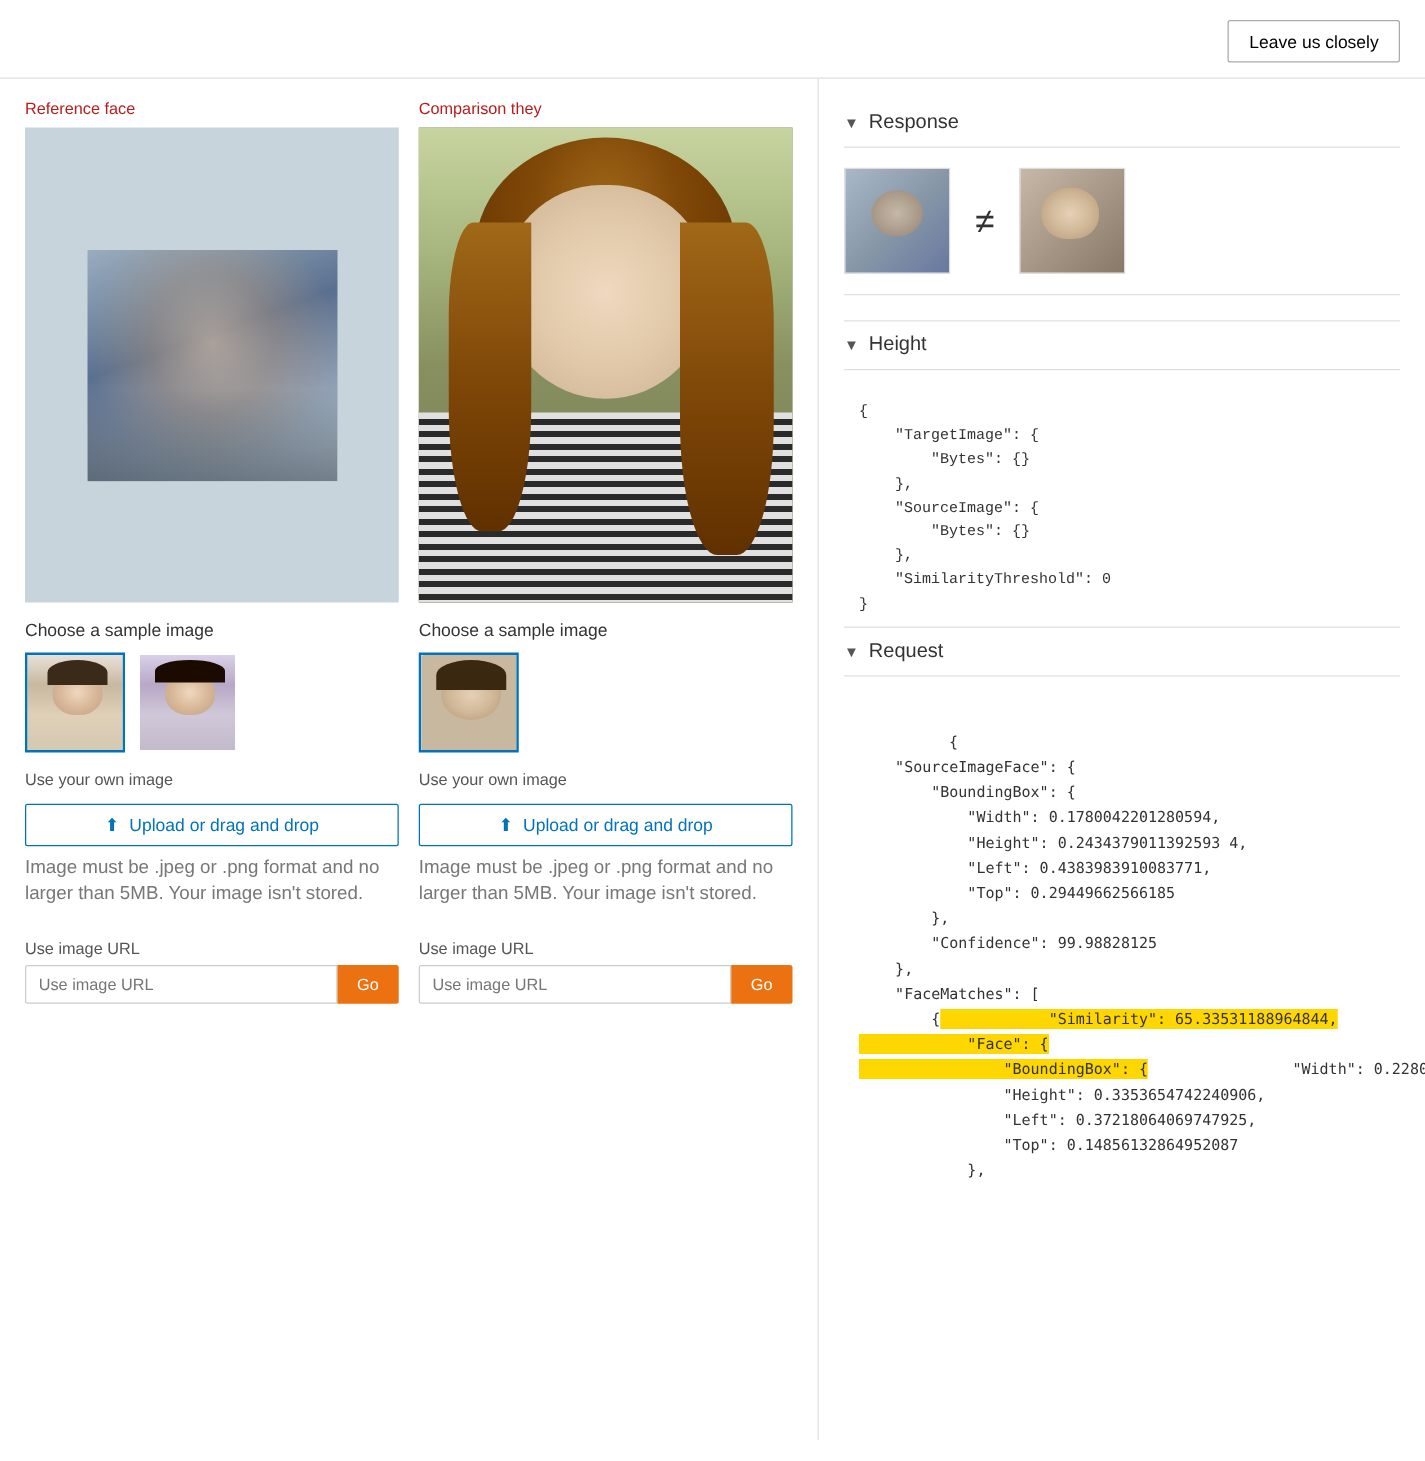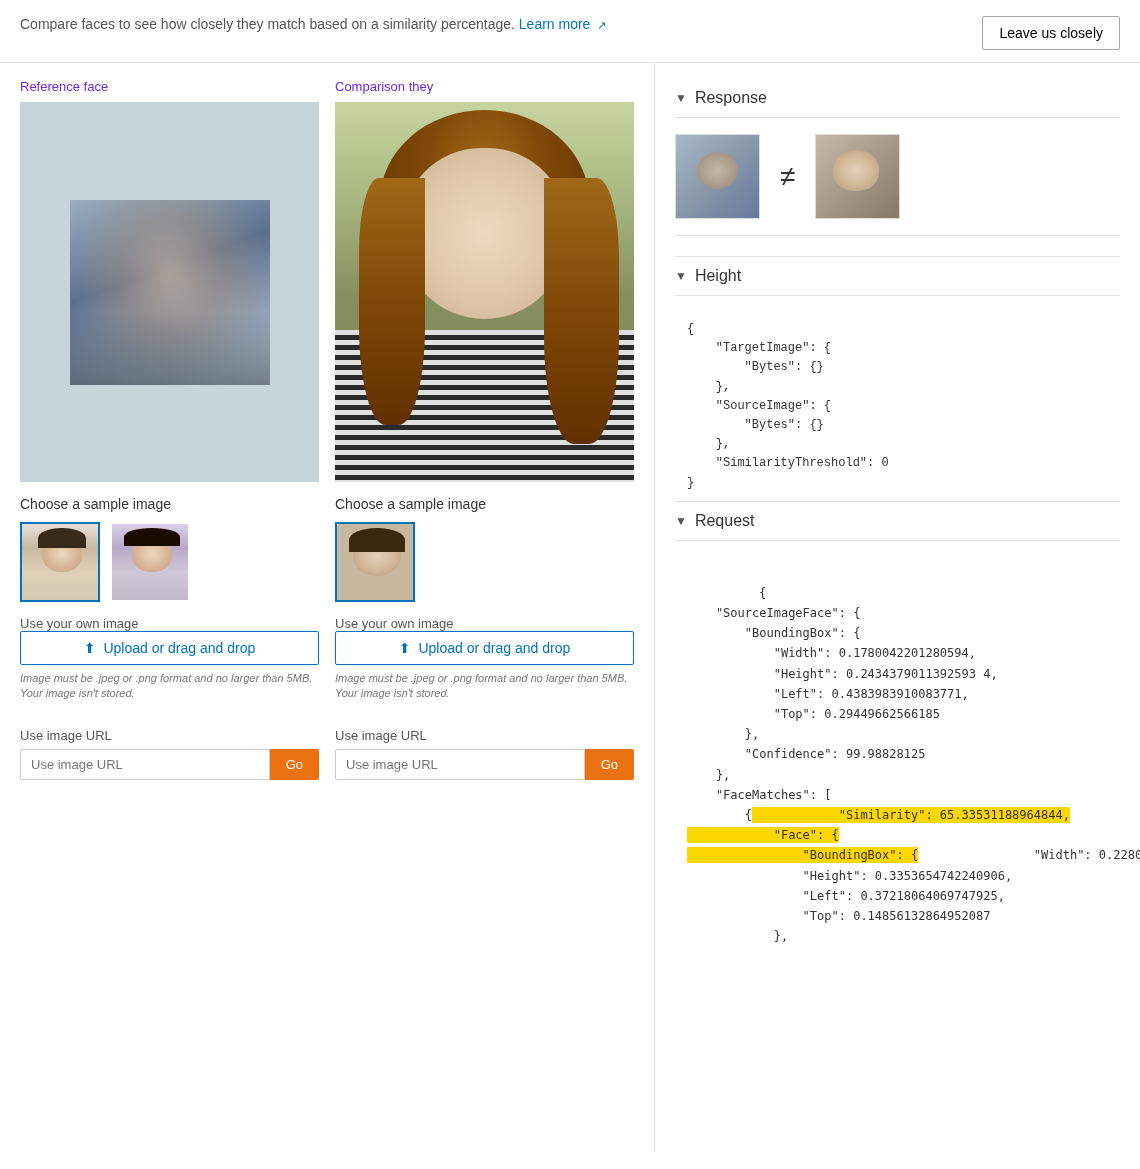--- a/index.html
+++ b/index.html
@@ -9,42 +9,42 @@
     .header-left h1 { font-size: 24px; font-weight: 400; margin-bottom: 6px; }
     .header-left p { font-size: 14px; color: #555; }
     .header-left a { color: #0073bb; text-decoration: none; }
     .feedback-btn { border: 1px solid #aaa; background: #fff; padding: 8px 16px; cursor: pointer; font-size: 14px; border-radius: 2px; white-space: nowrap; }
 
     .main-content { display: flex; min-height: calc(1169px - 80px); }
 
     .left-panel { width: 655px; padding: 16px 20px; border-right: 1px solid #e0e0e0; }
 
     .image-columns { display: flex; gap: 16px; }
-    .image-col-label { font-size: 13px; color: #6d28d9; margin-bottom: 8px; }
+    .image-col-label { font-size: 13px; color: #b91c1c; margin-bottom: 8px; }
 
     .sample-section { margin-bottom: 14px; }
     .sample-label { font-size: 14px; font-weight: 500; margin-bottom: 10px; }
     .sample-images { display: flex; gap: 10px; flex-wrap: wrap; }
     .sample-thumb { width: 80px; height: 80px; cursor: pointer; border: 2px solid transparent; overflow: hidden; }
     .sample-thumb.selected { border-color: #0073bb; }
 
     
     .person-thumb { width: 80px; height: 80px; overflow: hidden; }
     .person1 { background: linear-gradient(180deg, #e8e0d8 0%, #c8b8a0 30%, #e0d0b8 60%, #d4c8b0 100%); position: relative; }
     .person1::before { content: ''; position: absolute; top: 15%; left: 25%; width: 50%; height: 45%; background: radial-gradient(ellipse, #f0d8c0 0%, #d8b898 50%, #c0a080 100%); border-radius: 50% 50% 45% 45%; }
     .person1::after { content: ''; position: absolute; top: 5%; left: 20%; width: 60%; height: 25%; background: #3a2a1a; border-radius: 50% 50% 0 0; }
 
     .person2 { background: linear-gradient(180deg, #d8d0e8 0%, #b8a8c8 30%, #d0c8d8 60%, #c0b8c8 100%); position: relative; }
     .person2::before { content: ''; position: absolute; top: 15%; left: 25%; width: 50%; height: 45%; background: radial-gradient(ellipse, #f0d8c0 0%, #d8b898 50%, #c0a080 100%); border-radius: 50% 50% 45% 45%; }
     .person2::after { content: ''; position: absolute; top: 5%; left: 15%; width: 70%; height: 22%; background: #1a0a00; border-radius: 50% 50% 0 0; }
 
     .upload-section { margin-bottom: 14px; }
-    .upload-label { font-size: 13px; color: #555; margin-bottom: 0; }
+    .upload-label { font-size: 13px; color: #555; margin-bottom: 12px; }
     .upload-btn { border: 1px solid #0073bb; background: #fff; color: #0073bb; padding: 8px 14px; cursor: pointer; font-size: 14px; display: flex; align-items: center; gap: 8px; width: 100%; justify-content: center; border-radius: 2px; }
-    .upload-hint { font-size: 11px; color: #777; margin-top: 6px; line-height: 1.4; font-style: italic; }
+    .upload-hint { font-size: 15px; color: #777; margin-top: 6px; line-height: 1.4; }
 
     .url-section { margin-top: 12px; }
     .url-label { font-size: 13px; color: #555; margin-bottom: 6px; }
     .url-row { display: flex; gap: 0; }
     .url-input { flex: 1; border: 1px solid #ccc; padding: 7px 10px; font-size: 13px; outline: none; border-radius: 2px 0 0 2px; }
     .url-go { background: #ec7211; color: #fff; border: none; padding: 7px 16px; cursor: pointer; font-size: 13px; font-weight: 500; border-radius: 0 2px 2px 0; }
 
     .right-panel { flex: 1; padding: 16px 20px; overflow-y: auto; }
 
     .results-section { margin-bottom: 0; }
@@ -80,27 +80,20 @@
 
     .man3-face { width: 80px; height: 80px; background: #c8b8a0; position: relative; overflow: hidden; border-radius: 2px; }
     .man3-face::before { content: ''; position: absolute; top: 15%; left: 20%; width: 60%; height: 50%; background: radial-gradient(ellipse, #e8d0b8 0%, #d0b898 50%, #b89878 100%); border-radius: 50%; }
     .man3-face::after { content: ''; position: absolute; top: 5%; left: 15%; width: 70%; height: 30%; background: #3a2810; border-radius: 50% 50% 0 0; }
   </style>
 </head>
 <body>
 
 <div class="header">
   <div class="header-left">
-    <p>
-      <span>Compare faces to see how closely they match based on a similarity percentage.</span>
-      <a href="#">
-        <span>Learn more</span>
-        <span style="font-size:11px; margin-left:3px;">↗</span>
-      </a>
-    </p>
   </div>
   <button class="feedback-btn">Leave us closely</button>
 </div>
 
 <div class="main-content">
 
   <div class="left-panel">
     <div class="image-columns">
 
       <div class="image-col-wrapper" style="flex:1;">

